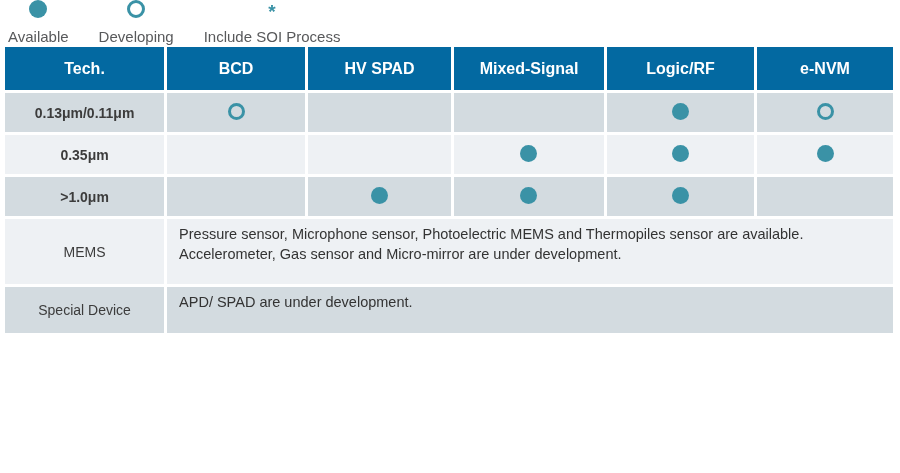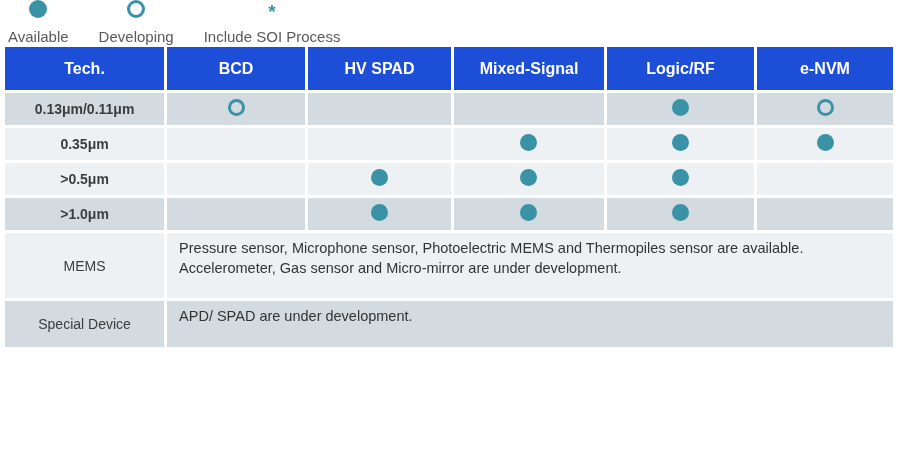--- a/index.html
+++ b/index.html
@@ -26,31 +26,31 @@
 
   
   table {
     border-collapse: separate;
     border-spacing: 3px;
     table-layout: fixed;
     width: 894px;
     margin-left: 2px;
   }
   th {
-    background: #1d4ed8;
+    background: #0369a1;
     color: #ffffff;
     font-size: 16px;
     font-weight: bold;
     height: 43px;
     text-align: center;
   }
   td {
     text-align: center;
     vertical-align: middle;
-    height: 32px;
+    height: 39px;
     font-size: 14px;
   }
   tr.dark td { background: #d3dbe0; }
   tr.light td { background: #eef1f4; }
   td.tech {
     font-weight: bold;
     color: #3c3c3c;
     font-size: 14px;
   }
   td .cell-circle.filled { width: 17px; height: 17px; background: #3a92a6; border-radius: 50%; display: inline-block; vertical-align: middle; }
@@ -126,34 +126,20 @@
       <td><span class="cellwrap">
             <span class="cell-circle filled"></span>
           </span></td>
       <td><span class="cellwrap">
             <span class="cell-circle filled"></span>
           </span></td>
       <td><span class="cellwrap">
             <span class="cell-circle filled"></span>
           </span></td>
     </tr>
-    <tr class="light">
-      <td class="tech">&gt;0.5μm</td>
-      <td></td>
-      <td><span class="cellwrap">
-            <span class="cell-circle filled"></span>
-          </span></td>
-      <td><span class="cellwrap">
-            <span class="cell-circle filled"></span>
-          </span></td>
-      <td><span class="cellwrap">
-            <span class="cell-circle filled"></span>
-          </span></td>
-      <td></td>
-    </tr>
     <tr class="dark">
       <td class="tech">&gt;1.0μm</td>
       <td></td>
       <td><span class="cellwrap">
             <span class="cell-circle filled"></span>
           </span></td>
       <td><span class="cellwrap">
             <span class="cell-circle filled"></span>
           </span></td>
       <td><span class="cellwrap">

